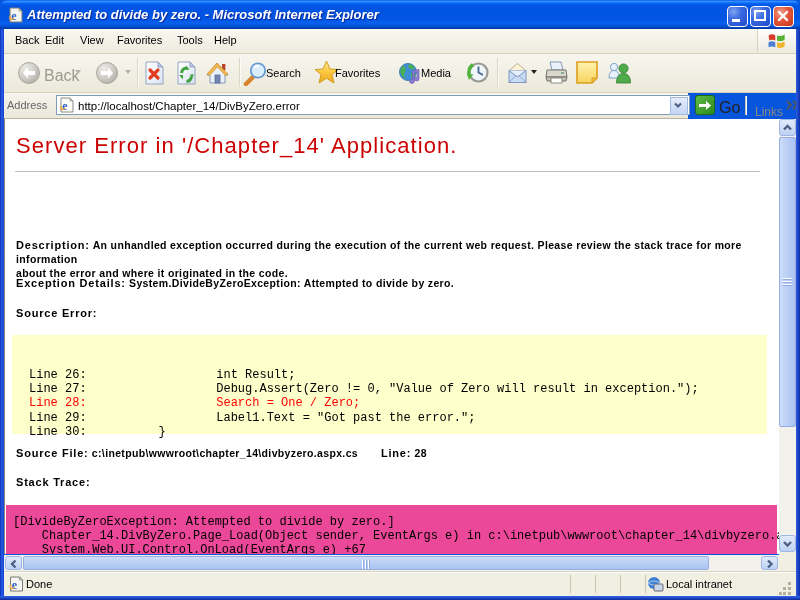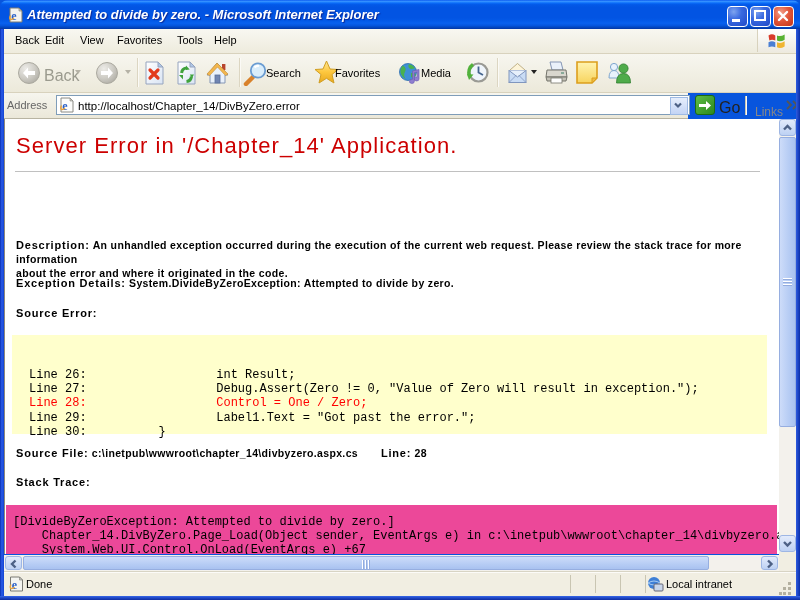--- a/index.html
+++ b/index.html
@@ -267,21 +267,21 @@
 
   <div class="content">
     <div class="h1">Server Error in '/Chapter_14' Application.</div>
     <div class="hr1"></div>
     <div class="desc body10"><b>Description:</b> An unhandled exception occurred during the execution of the current web request. Please review the stack trace for more information<br>about the error and where it originated in the code.</div>
     <div class="excd body10"><b>Exception Details:</b> System.DivideByZeroException: Attempted to divide by zero.</div>
     <div class="srcerr body10"><b>Source Error:</b></div>
     <div class="codebox">
         <pre class="code">Line 26:                  int Result;
 Line 27:                  Debug.Assert(Zero != 0, "Value of Zero will result in exception.");
-<span class="red">Line 28:                  Control = One / Zero;</span>
+<span class="red">Line 28:                  Search = One / Zero;</span>
 Line 29:                  Label1.Text = "Got past the error.";
 Line 30:          }</pre>
       </div>
     <div class="srcfile body10"><b>Source File:</b> c:\inetpub\wwwroot\chapter_14\divbyzero.aspx.cs&nbsp;&nbsp;&nbsp;&nbsp;&nbsp;&nbsp; <b>Line:</b> 28</div>
     <div class="stackt body10"><b>Stack Trace:</b></div>
     <div class="stackbox">
         <pre class="stackcode">[DivideByZeroException: Attempted to divide by zero.]
     Chapter_14.DivByZero.Page_Load(Object sender, EventArgs e) in c:\inetpub\wwwroot\chapter_14\divbyzero.aspx.cs:28
     System.Web.UI.Control.OnLoad(EventArgs e) +67</pre>
       </div>

